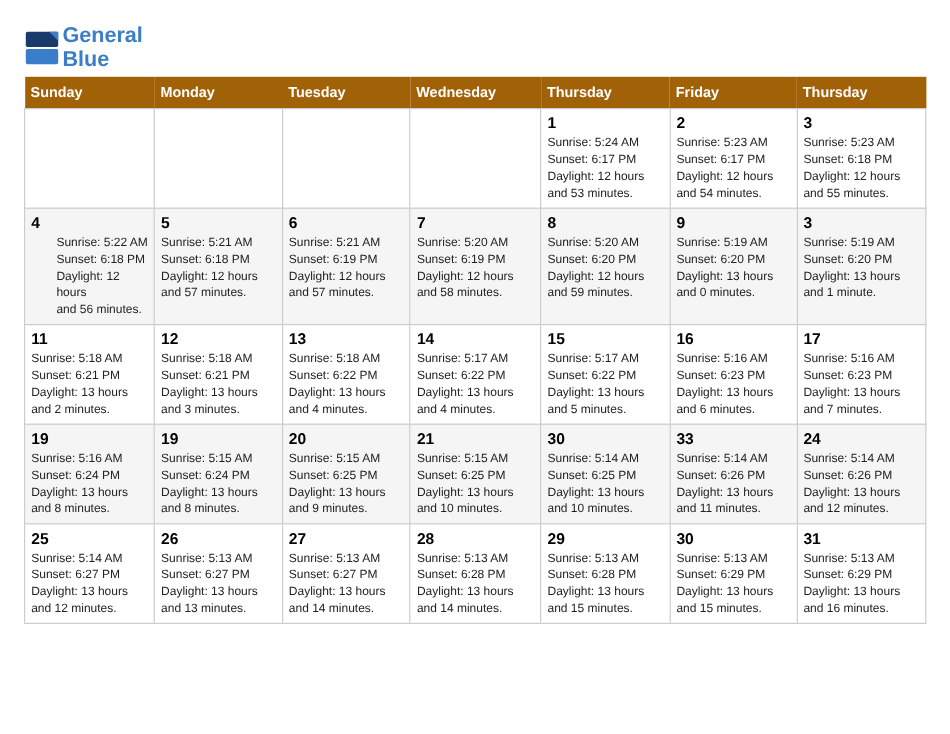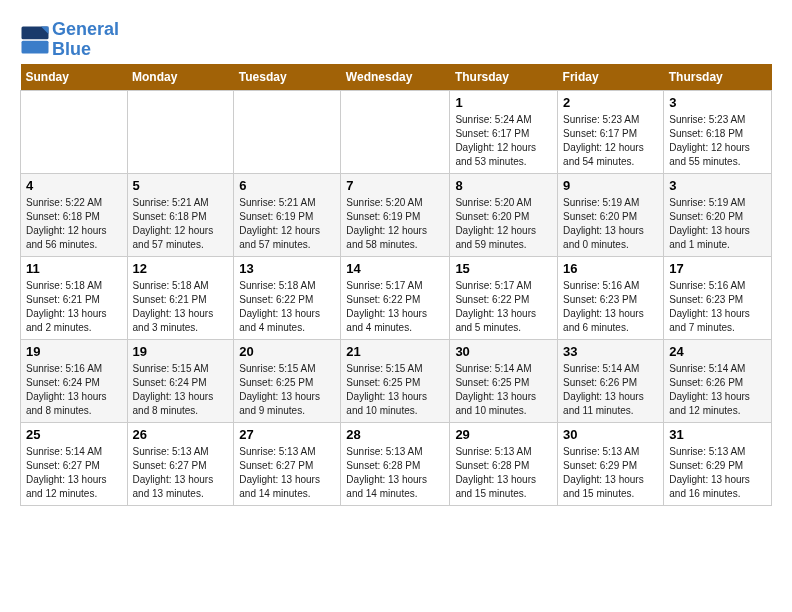--- a/index.html
+++ b/index.html
@@ -143,21 +143,21 @@
           <span class="day-num">3</span>
           <div class="day-info" style="white-space: pre-line;">Sunrise: 5:23 AM
 Sunset: 6:18 PM
 Daylight: 12 hours
 and 55 minutes.</div>
         </td>
       </tr>
       <tr>
         <td>
           <span class="day-num">4</span>
-          <div class="day-info" style="white-space: pre-line;">Sunrise: 5:22 AM
+          <div class="day-info" style="white-space: pre-line; margin-left: 21px;">Sunrise: 5:22 AM
 Sunset: 6:18 PM
 Daylight: 12 hours
 and 56 minutes.</div>
         </td>
         <td>
           <span class="day-num">5</span>
           <div class="day-info" style="white-space: pre-line;">Sunrise: 5:21 AM
 Sunset: 6:18 PM
 Daylight: 12 hours
 and 57 minutes.</div>

